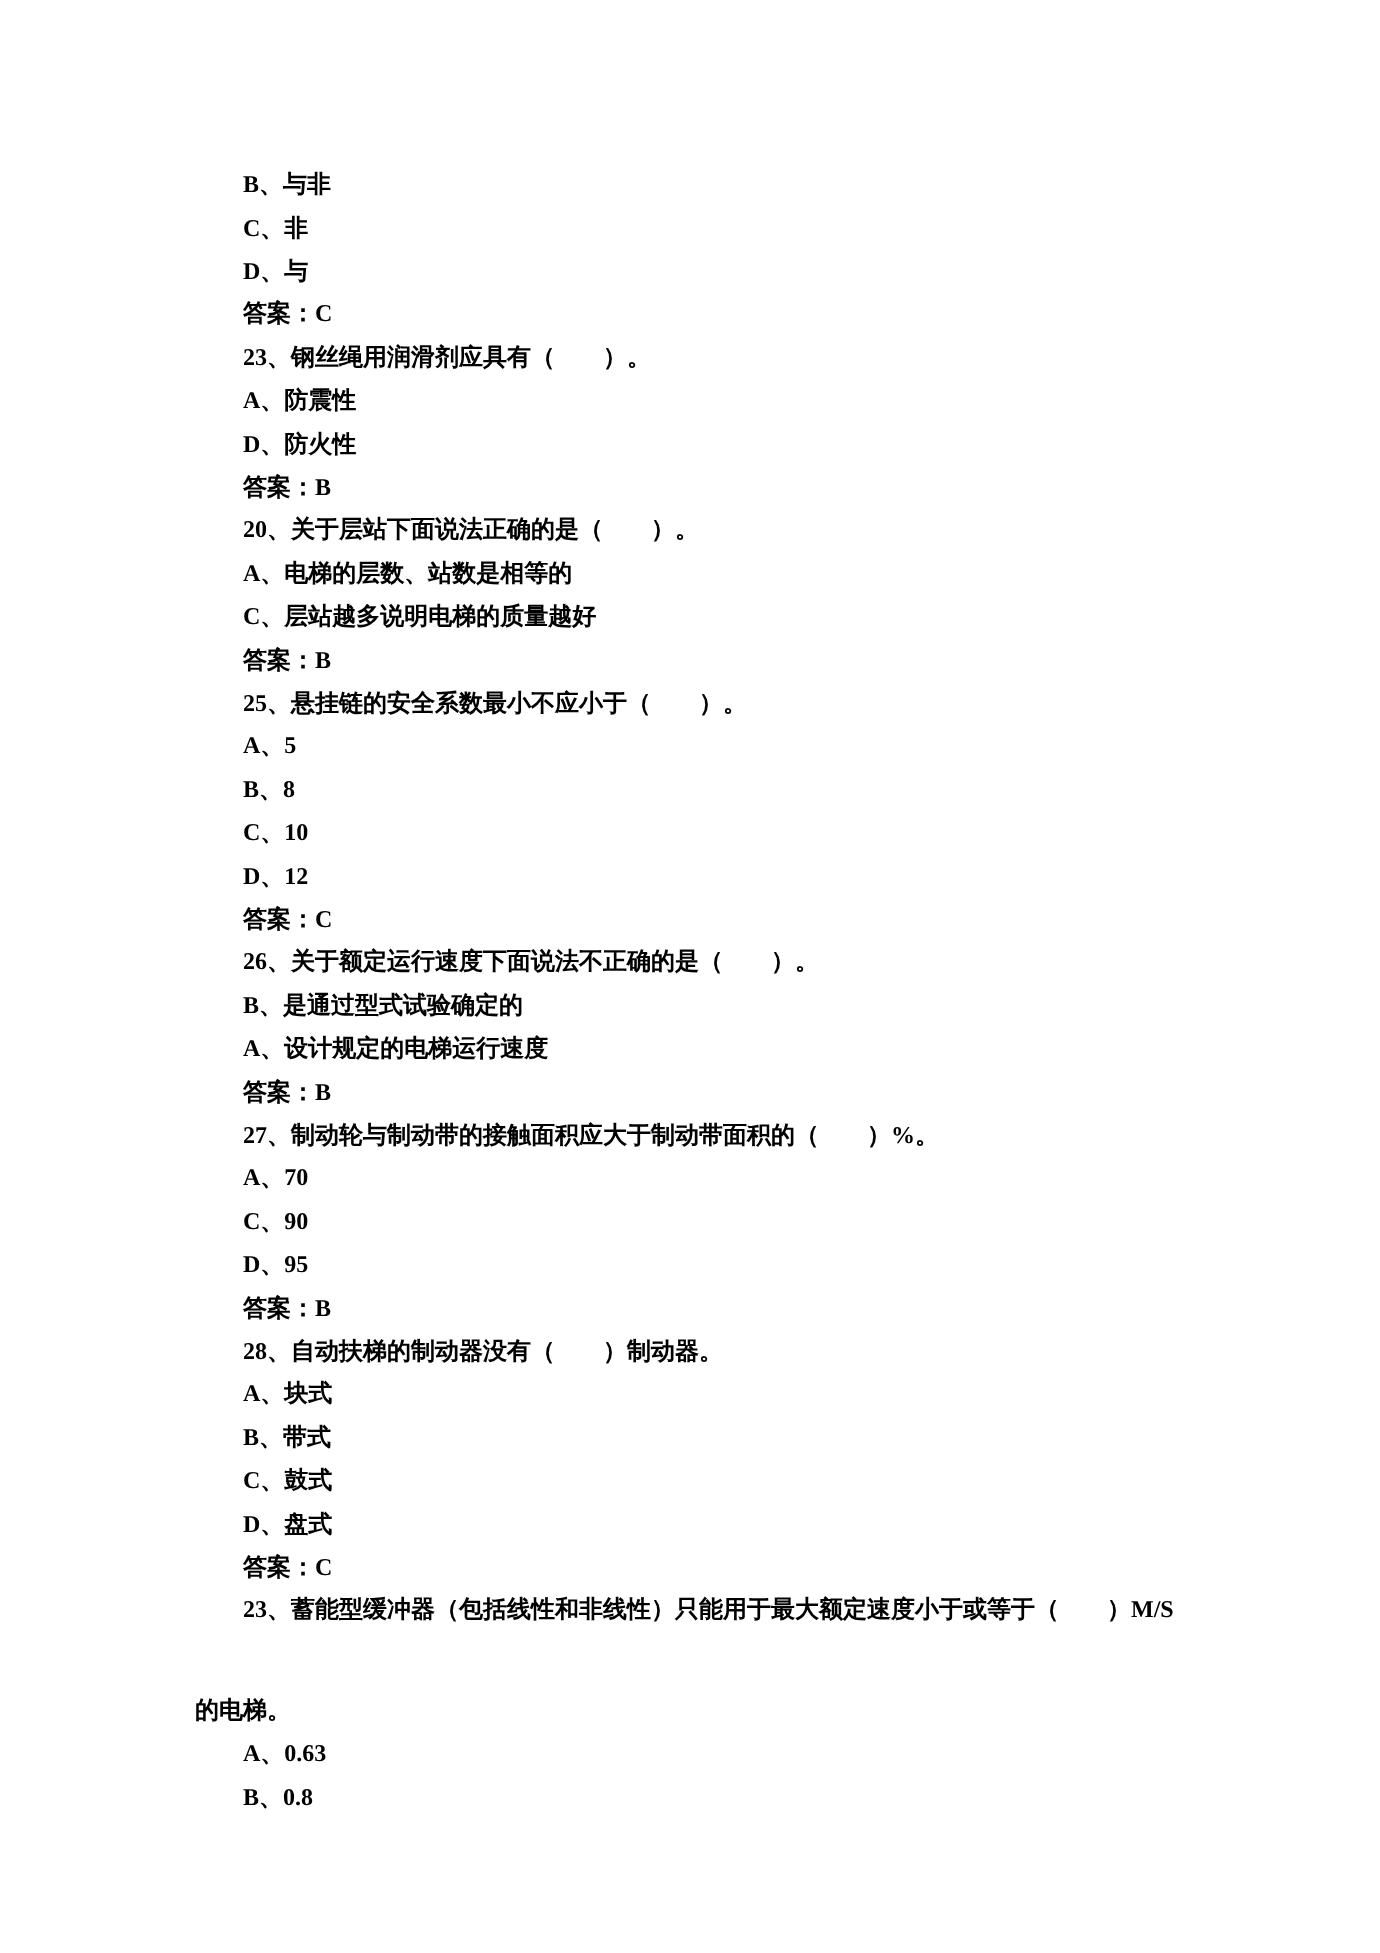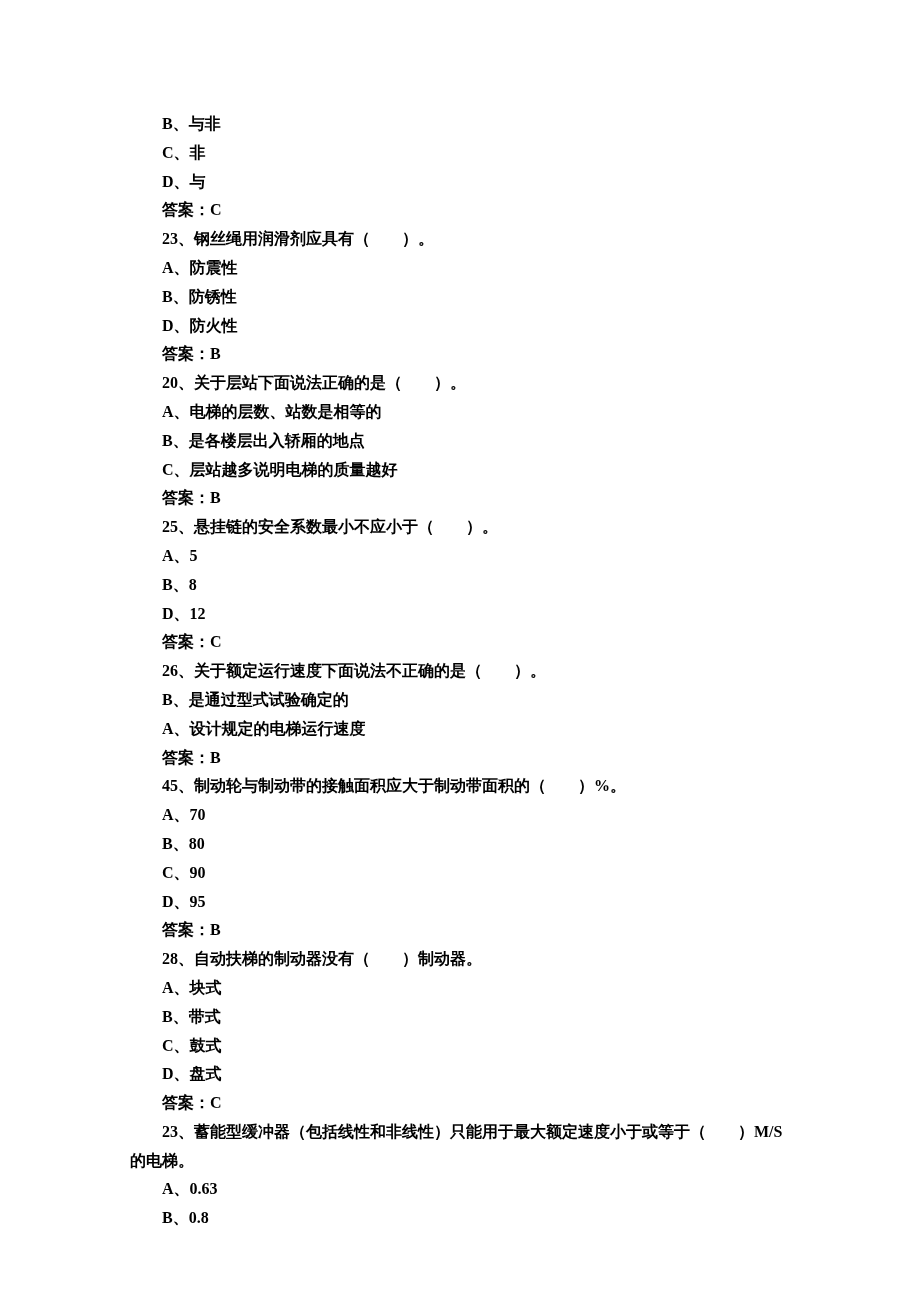--- a/index.html
+++ b/index.html
@@ -19,53 +19,52 @@
     box-sizing: border-box;
     position: relative;
   }
   .line {
     text-indent: 2em;
     white-space: normal;
     font-weight: bold;
   }
   .line.noindent {
     text-indent: 0;
+    margin-top: 38px;
   }
 </style>
 </head>
 <body>
 
 <div class="page">
 
   <div class="line">B、与非</div>
   <div class="line">C、非</div>
   <div class="line">D、与</div>
   <div class="line">答案：C</div>
   <div class="line">23、钢丝绳用润滑剂应具有（　　）。</div>
   <div class="line">A、防震性</div>
-  <div class="line">B、防锈性</div>
   <div class="line">D、防火性</div>
   <div class="line">答案：B</div>
   <div class="line">20、关于层站下面说法正确的是（　　）。</div>
   <div class="line">A、电梯的层数、站数是相等的</div>
-  <div class="line">B、是各楼层出入轿厢的地点</div>
   <div class="line">C、层站越多说明电梯的质量越好</div>
   <div class="line">答案：B</div>
   <div class="line">25、悬挂链的安全系数最小不应小于（　　）。</div>
   <div class="line">A、5</div>
   <div class="line">B、8</div>
+  <div class="line">C、10</div>
   <div class="line">D、12</div>
   <div class="line">答案：C</div>
   <div class="line">26、关于额定运行速度下面说法不正确的是（　　）。</div>
   <div class="line">B、是通过型式试验确定的</div>
   <div class="line">A、设计规定的电梯运行速度</div>
   <div class="line">答案：B</div>
-  <div class="line">45、制动轮与制动带的接触面积应大于制动带面积的（　　）%。</div>
+  <div class="line">27、制动轮与制动带的接触面积应大于制动带面积的（　　）%。</div>
   <div class="line">A、70</div>
-  <div class="line">B、80</div>
   <div class="line">C、90</div>
   <div class="line">D、95</div>
   <div class="line">答案：B</div>
   <div class="line">28、自动扶梯的制动器没有（　　）制动器。</div>
   <div class="line">A、块式</div>
   <div class="line">B、带式</div>
   <div class="line">C、鼓式</div>
   <div class="line">D、盘式</div>
   <div class="line">答案：C</div>
 

